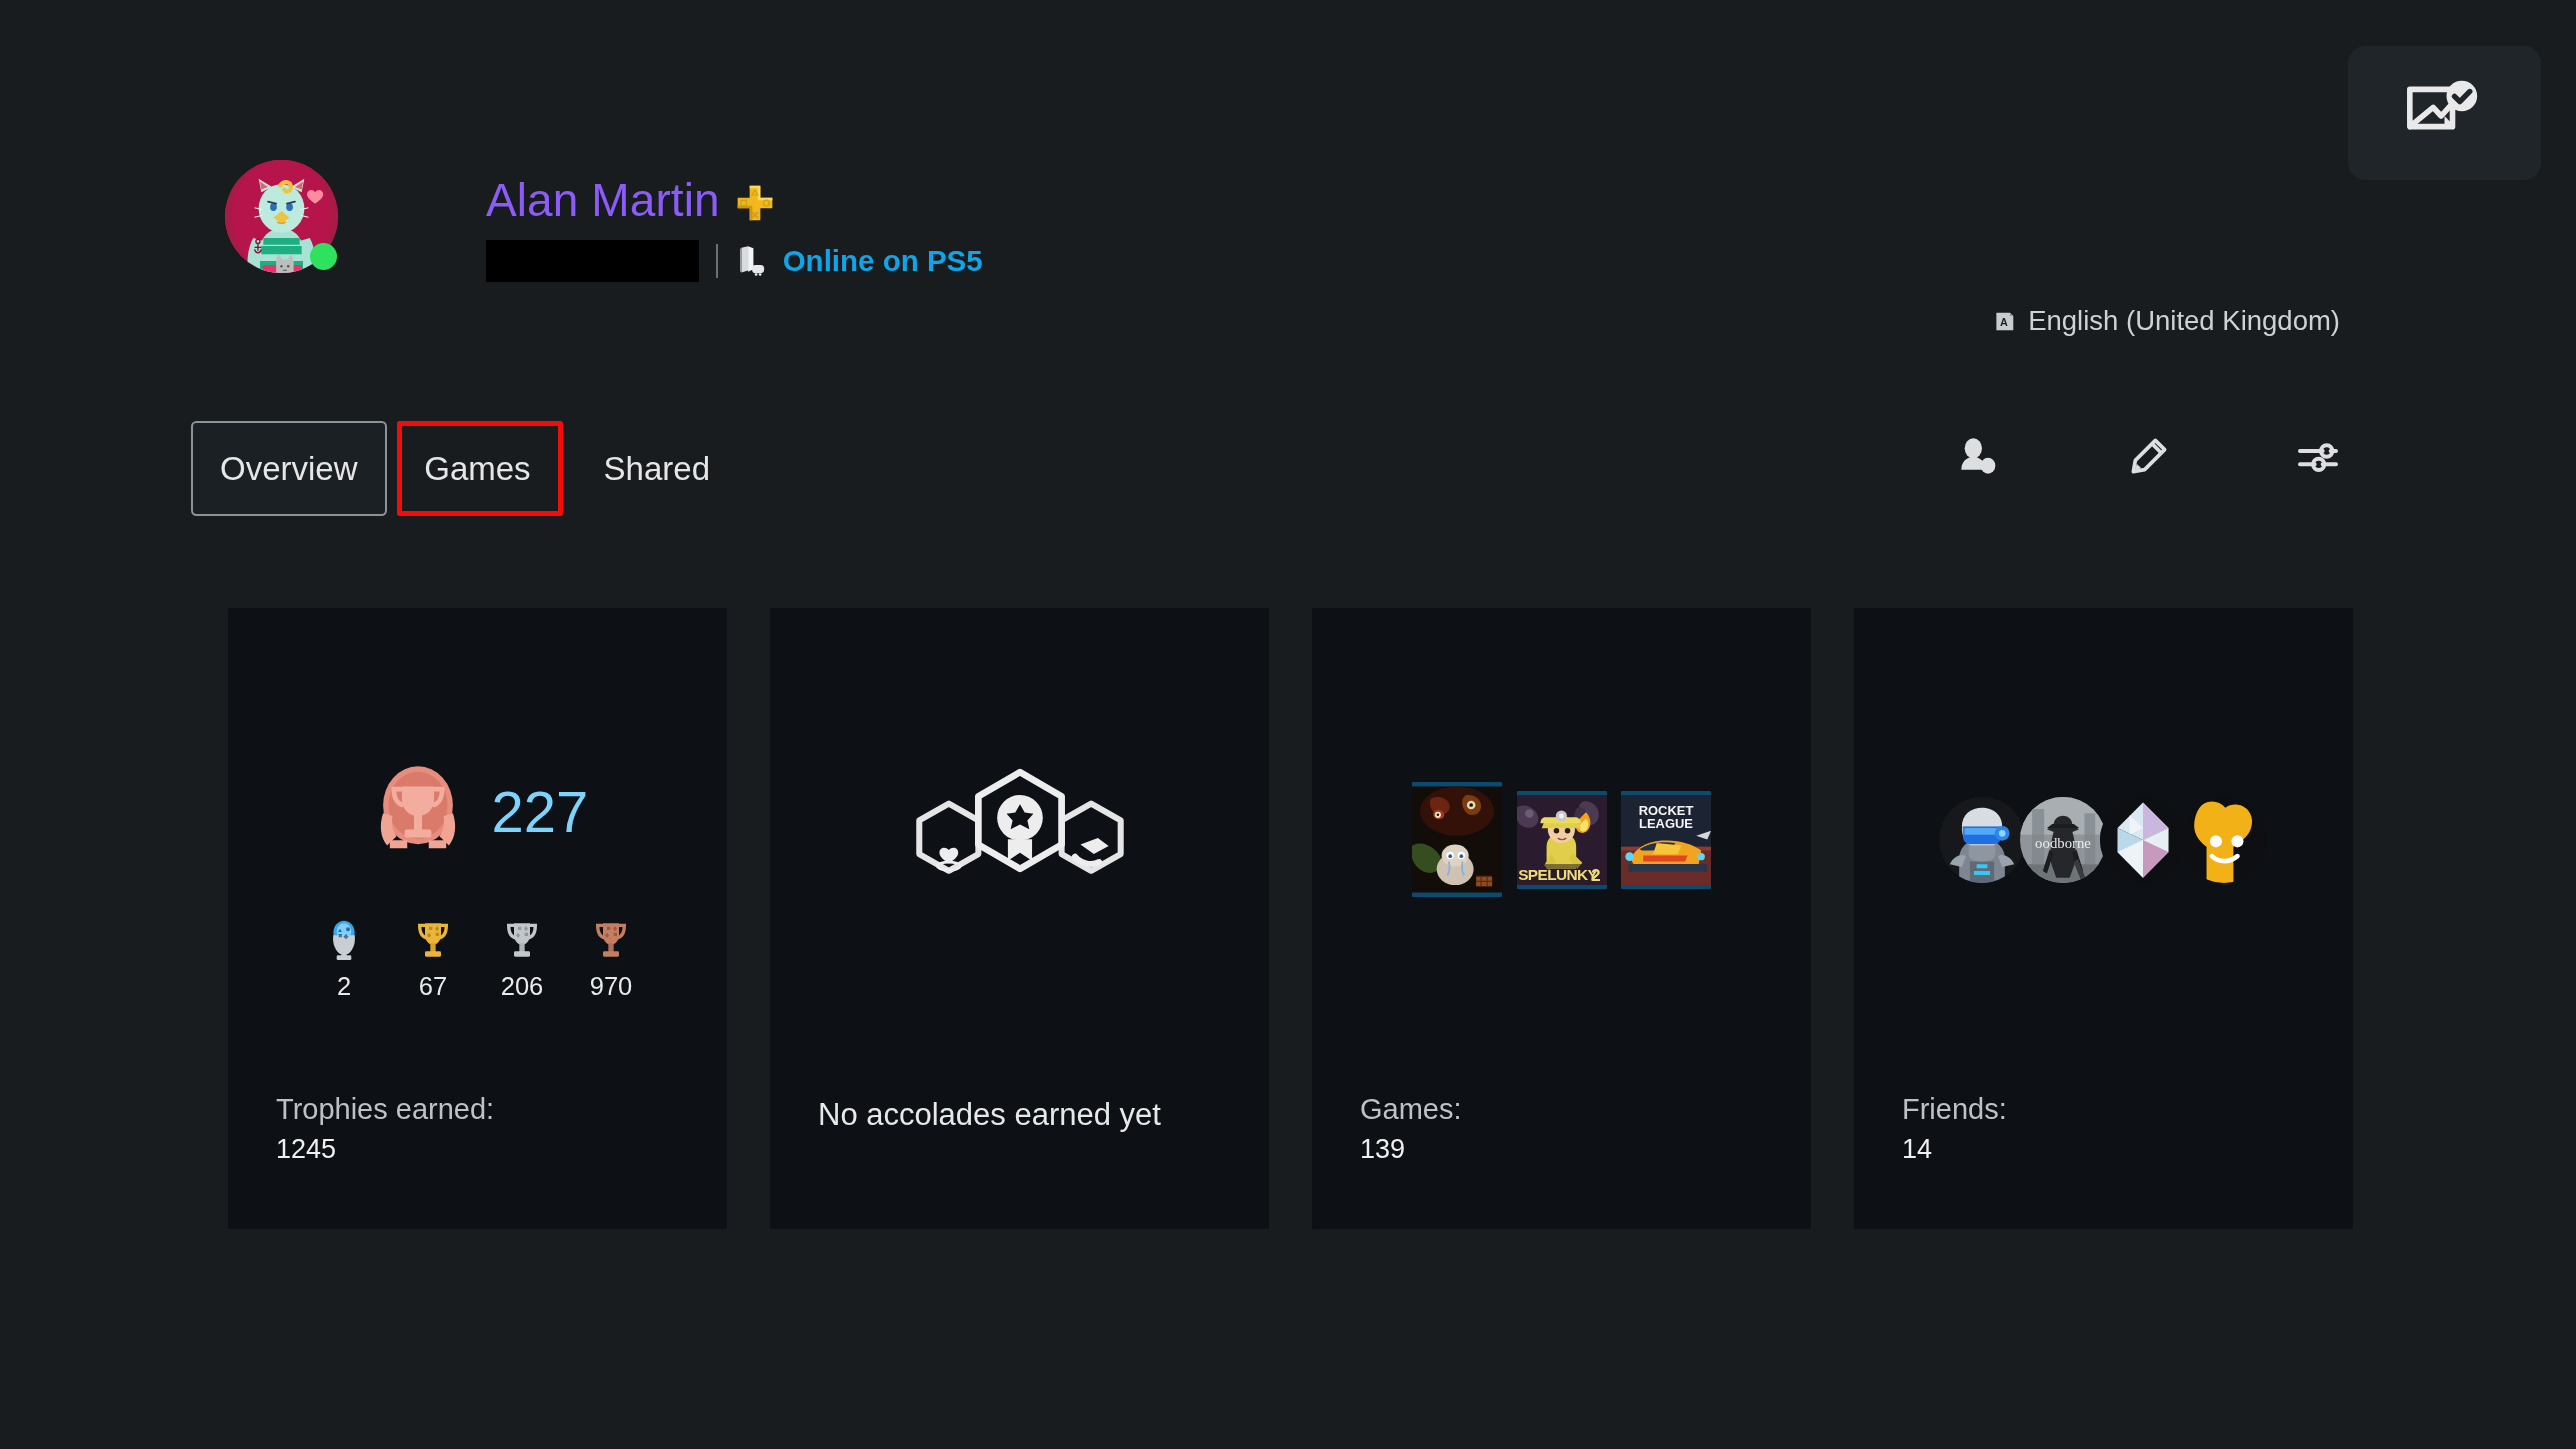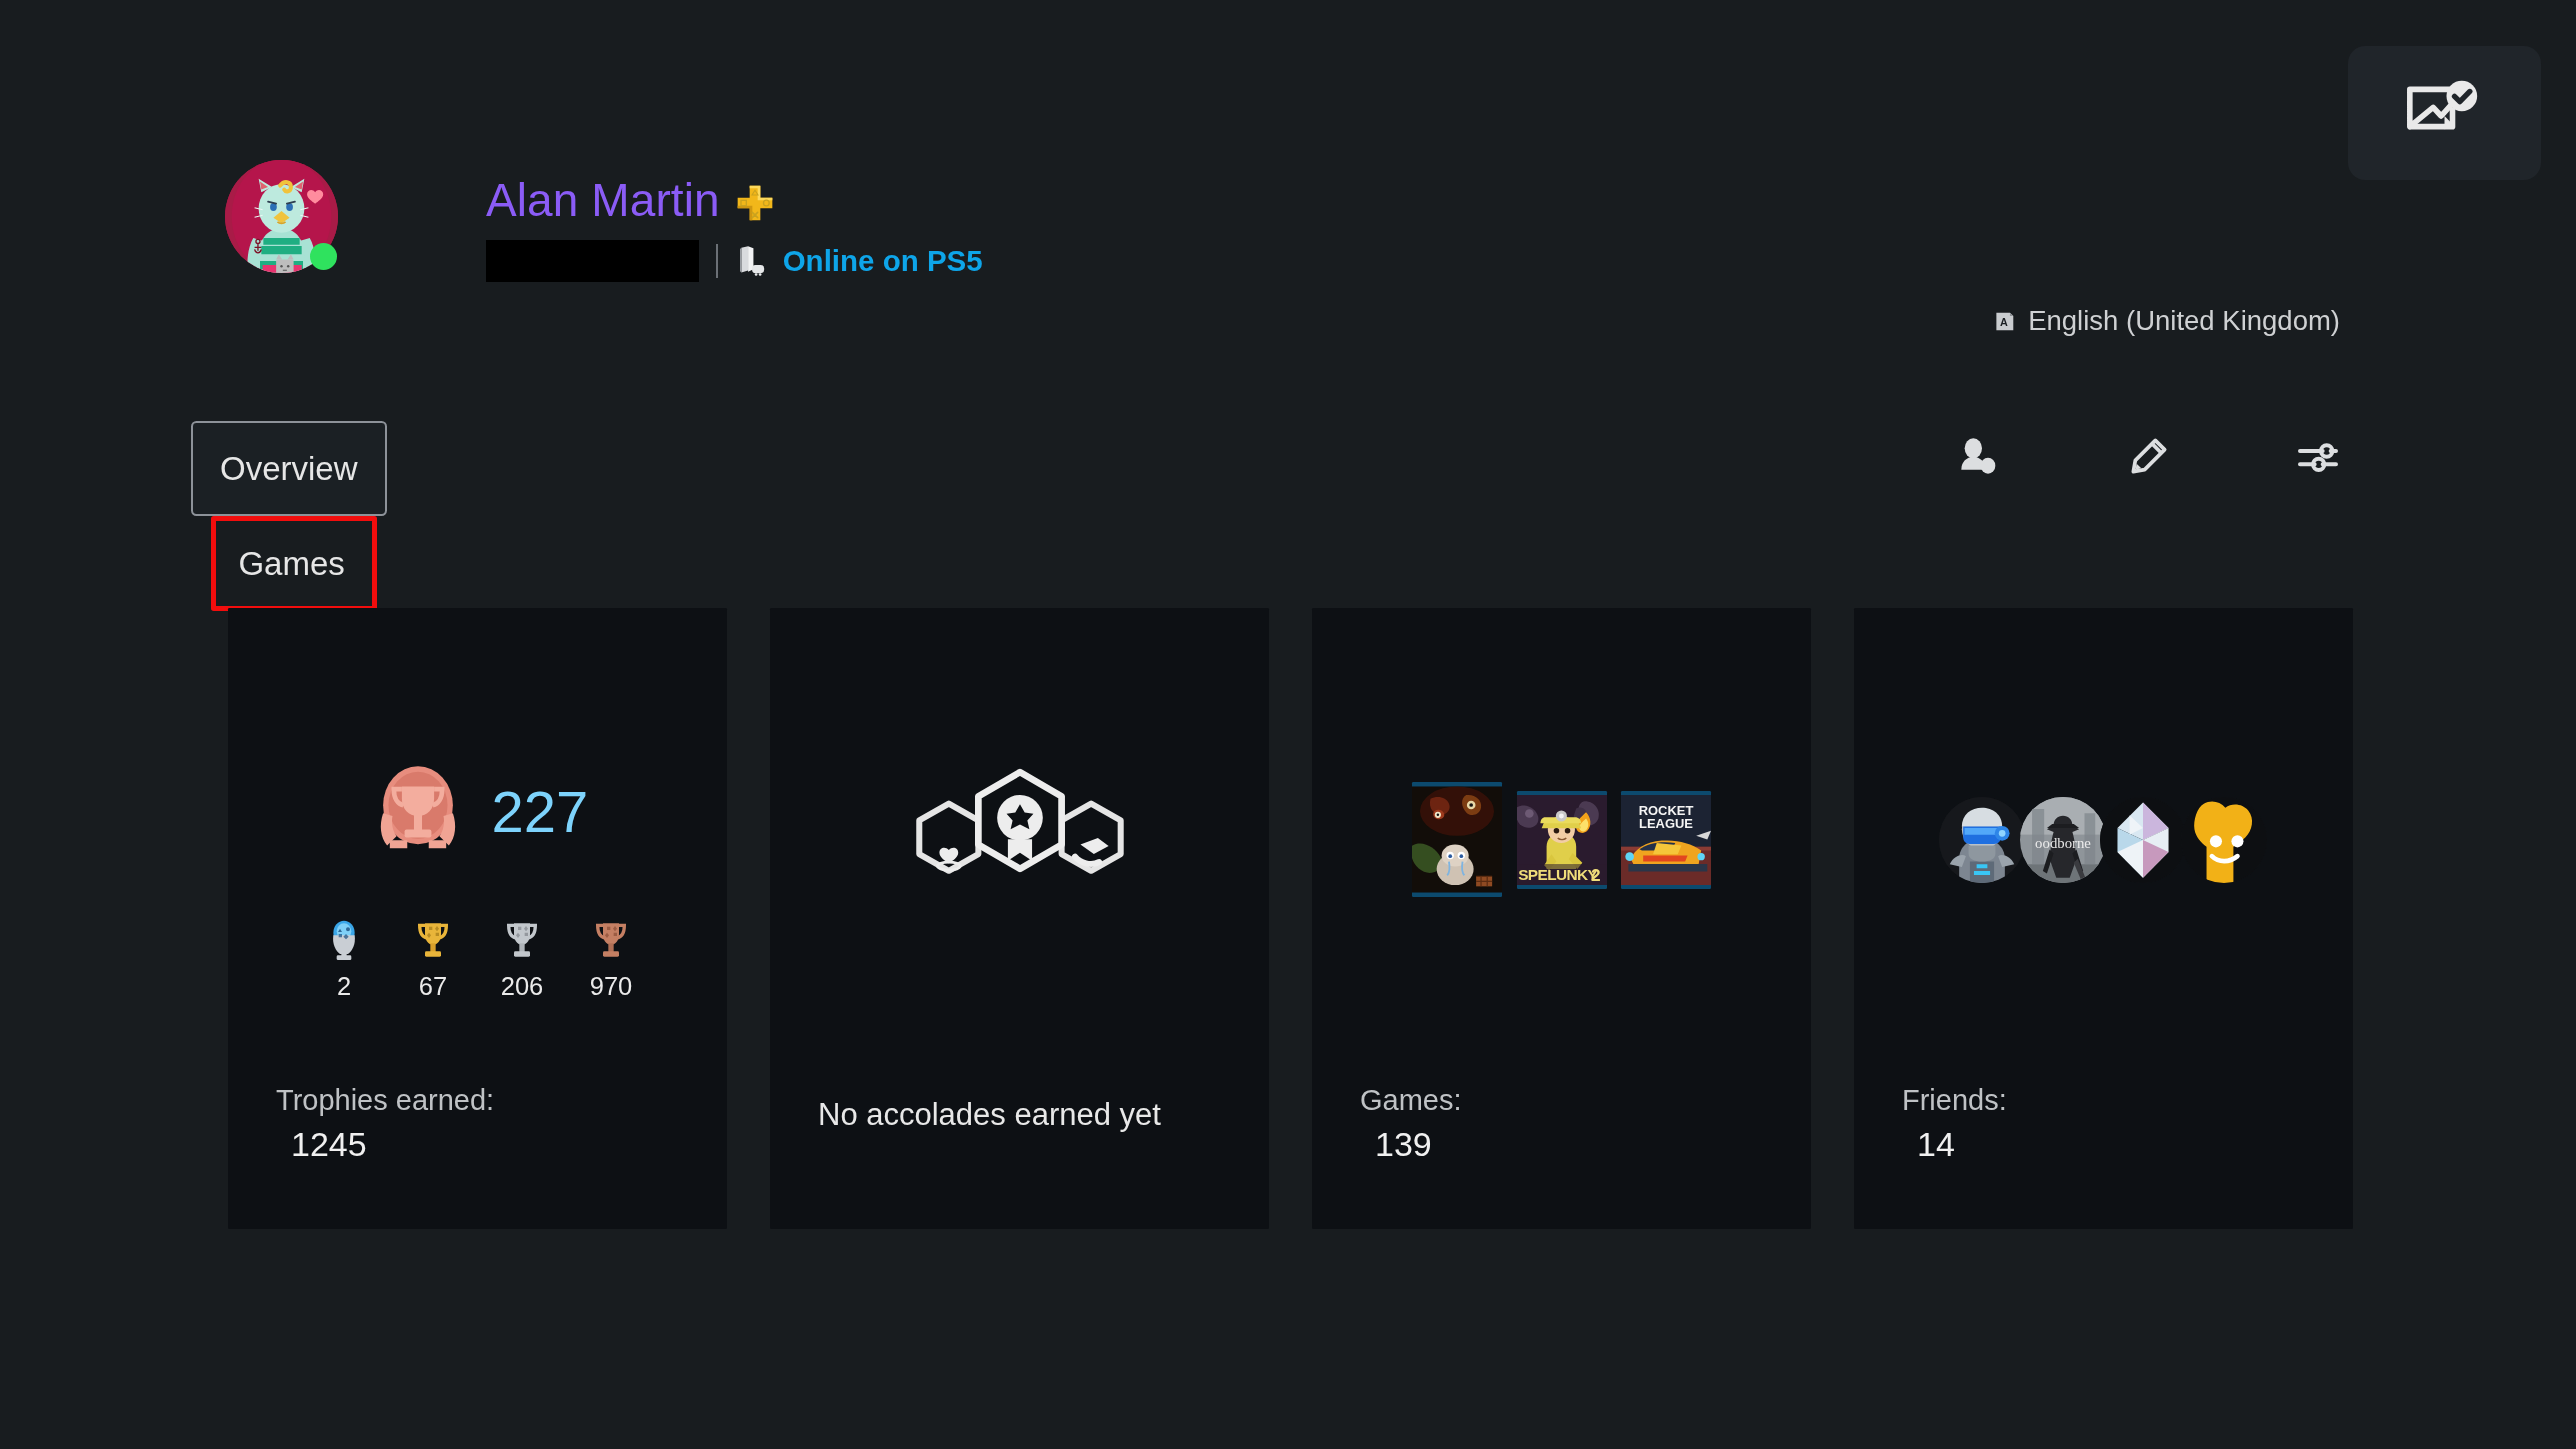--- a/index.html
+++ b/index.html
@@ -46,21 +46,21 @@
   .device-icon{width:29.5px;height:32px;}
   .status-text{font-size:29.5px;font-weight:700;color:#0ea5e9;}
 
   .lang{
     position:absolute;right:236px;top:305px;display:flex;align-items:center;gap:12px;
   }
   .lang-icon{width:23px;height:23px;}
   .lang-text{font-size:27.5px;font-weight:300;color:#cfd1d3;}
 
   
-  .tabs{position:absolute;left:191px;top:421px;display:flex;align-items:center;flex-direction:column;}
+  .tabs{position:absolute;left:191px;top:421px;display:flex;align-items:center;}
   .tab{
     height:95px;display:flex;align-items:center;justify-content:center;
     font-size:33px;font-weight:300;color:#e6e6e6;border-radius:5.4px;
     border:2px solid transparent;padding:0 27px;
   }
   .tab.selected{border-color:#8d9299;background:#1b2024;}
   .tab.annotated{border:5.4px solid #f20d0d;border-radius:2.7px;}
 
   .header-actions{position:absolute;right:236px;top:435px;display:flex;align-items:center;gap:126px;}
   .action-icon{width:44px;height:44px;display:flex;align-items:center;justify-content:center;}
@@ -71,21 +71,21 @@
   .card{
     width:499px;height:621px;background:#0d1014;border-radius:1.3px;
     position:relative;overflow:hidden;
   }
   .card-visual{
     position:absolute;left:0;top:0;right:0;height:463px;
     display:flex;align-items:center;justify-content:center;
   }
   .card-footer{position:absolute;left:48px;bottom:62px;}
   .card-label{font-size:29px;font-weight:300;color:#bfc2c5;line-height:1.28;}
-  .card-value{font-size:34px;font-weight:300;color:#f0f0f0;line-height:1.28;margin-top:4px;margin-left:15px;}
+  .card-value{font-size:27px;font-weight:300;color:#f0f0f0;line-height:1.28;margin-top:4px;}
   .card-footer.single{bottom:94px;}
   .card-footer.single .card-label{font-size:31px;color:#e8e8e8;}
 
   
   .trophy-top{display:flex;align-items:center;gap:23px;margin-top:-56px;}
   .trophy-badge{width:102px;height:102px;}
   .trophy-level{font-size:58px;font-weight:300;color:#7dd3fc;line-height:1;}
   .trophy-row{
     position:absolute;left:0;right:0;top:310px;
     display:flex;justify-content:center;gap:0;

